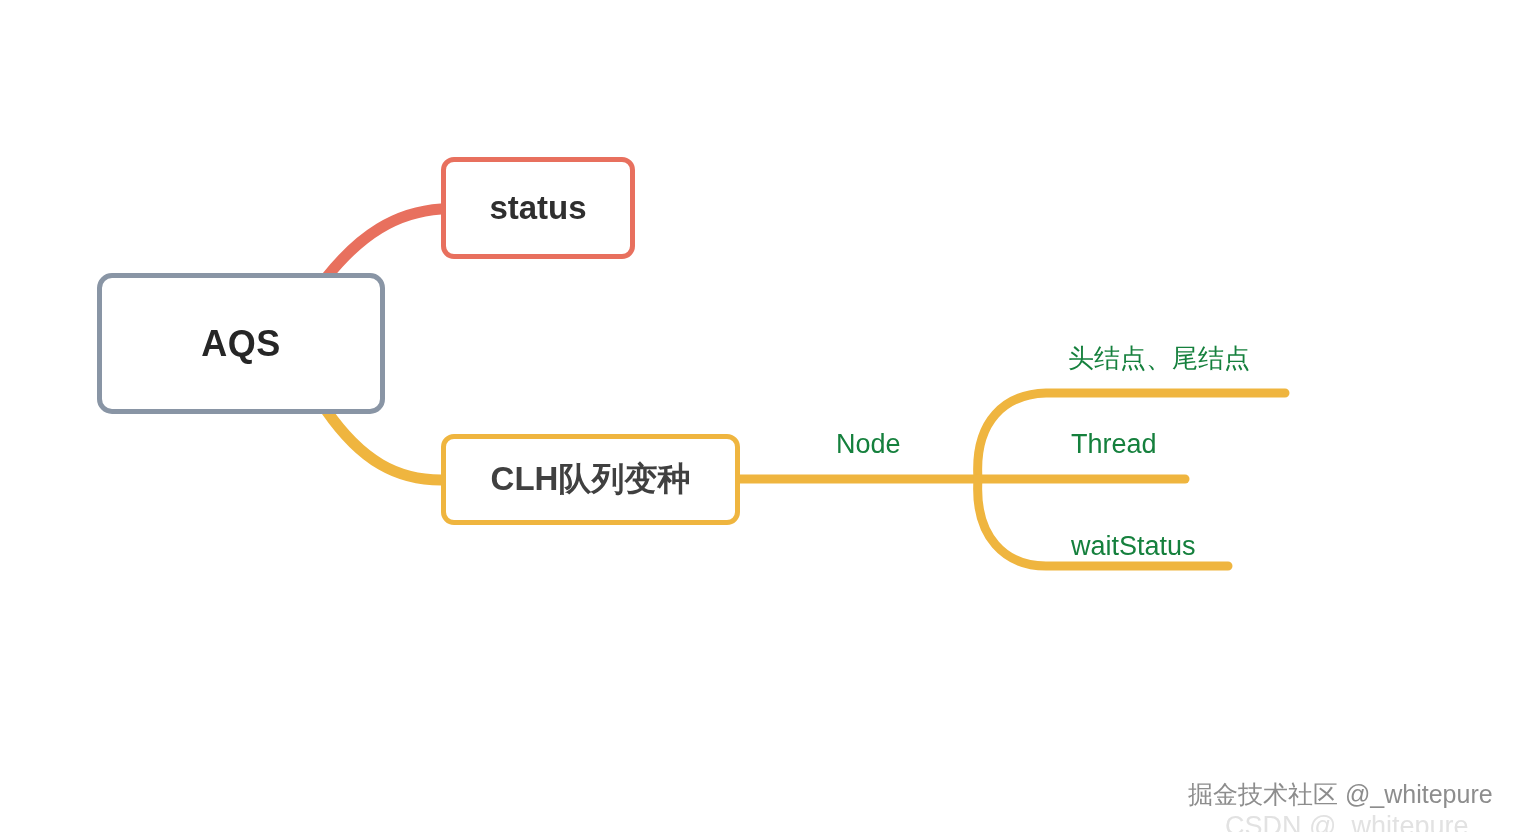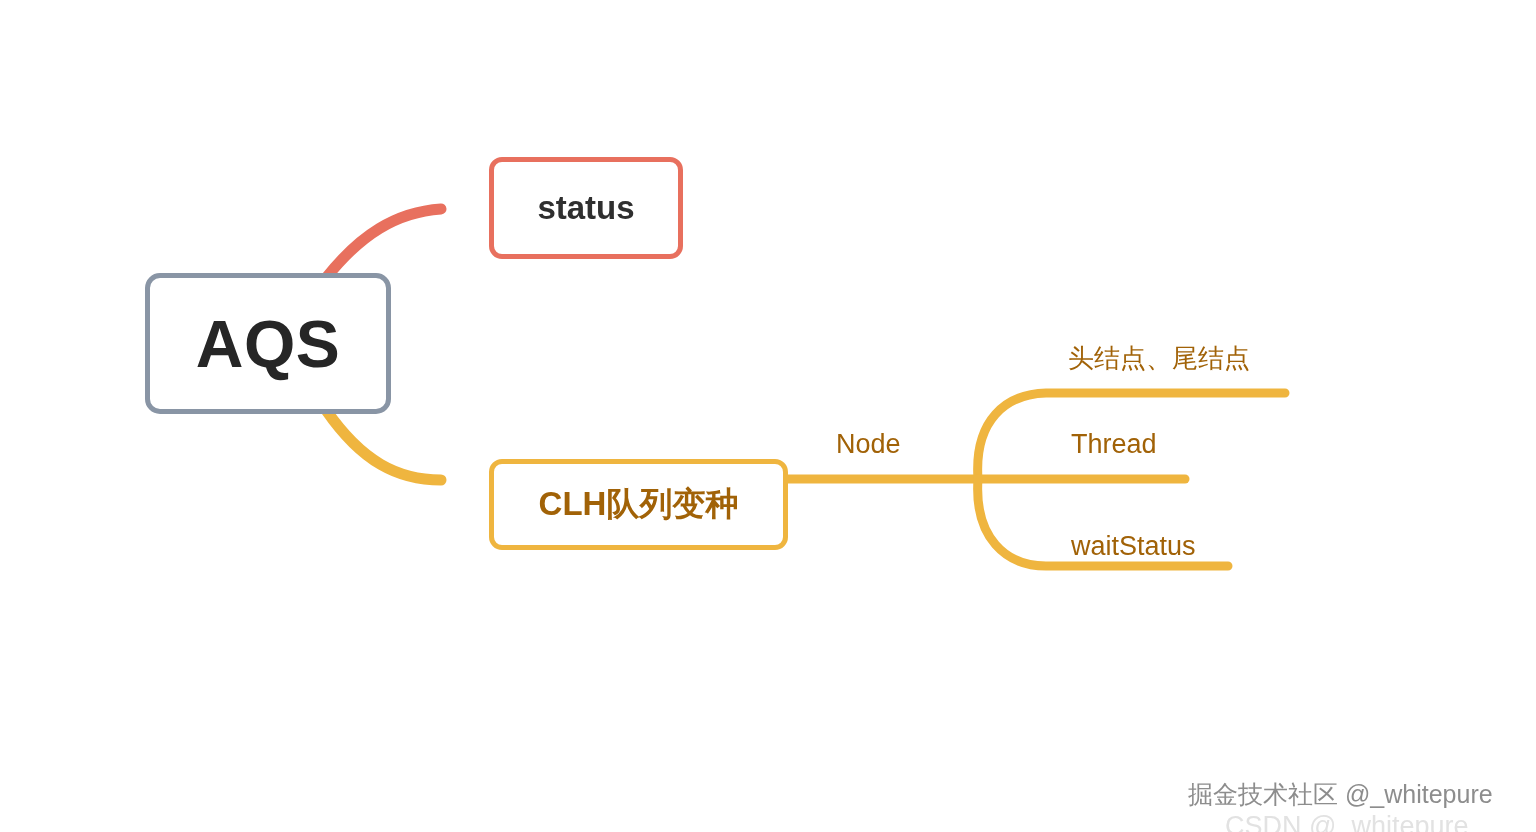--- a/index.html
+++ b/index.html
@@ -22,59 +22,58 @@
     height: 832px;
   }
   .node-box {
     position: absolute;
     box-sizing: border-box;
     background: #ffffff;
     display: flex;
     align-items: center;
     justify-content: center;
     color: #2f2f2f;
-    margin-left: 48px;
   }
   #node-aqs {
     left: 97px;
     top: 273px;
-    width: 246px;
+    width: 288px;
     height: 141px;
     border: 5px solid #8995a5;
     border-radius: 15px;
-    font-size: 66px;
+    font-size: 36px;
     font-weight: bold;
     letter-spacing: 0.5px;
     color: #262626;
   }
   #node-status {
     left: 441px;
     top: 157px;
     width: 194px;
     height: 102px;
     border: 5px solid #e8705e;
     border-radius: 13px;
     font-size: 33px;
     font-weight: bold;
     color: #2f2f2f;
   }
   #node-clh {
     left: 441px;
-    top: 459px;
+    top: 434px;
     width: 299px;
     height: 91px;
     border: 5px solid #efb53f;
     border-radius: 13px;
     font-size: 33px;
     font-weight: bold;
-    color: #a16207;
+    color: #404040;
   }
   .leaf-label {
     position: absolute;
-    color: #a16207;
+    color: #15803d;
     font-size: 27px;
     white-space: nowrap;
     line-height: 1;
   }
   #label-node {
     left: 836px;
     top: 431px;
   }
   #label-head-tail {
     left: 1068px;

